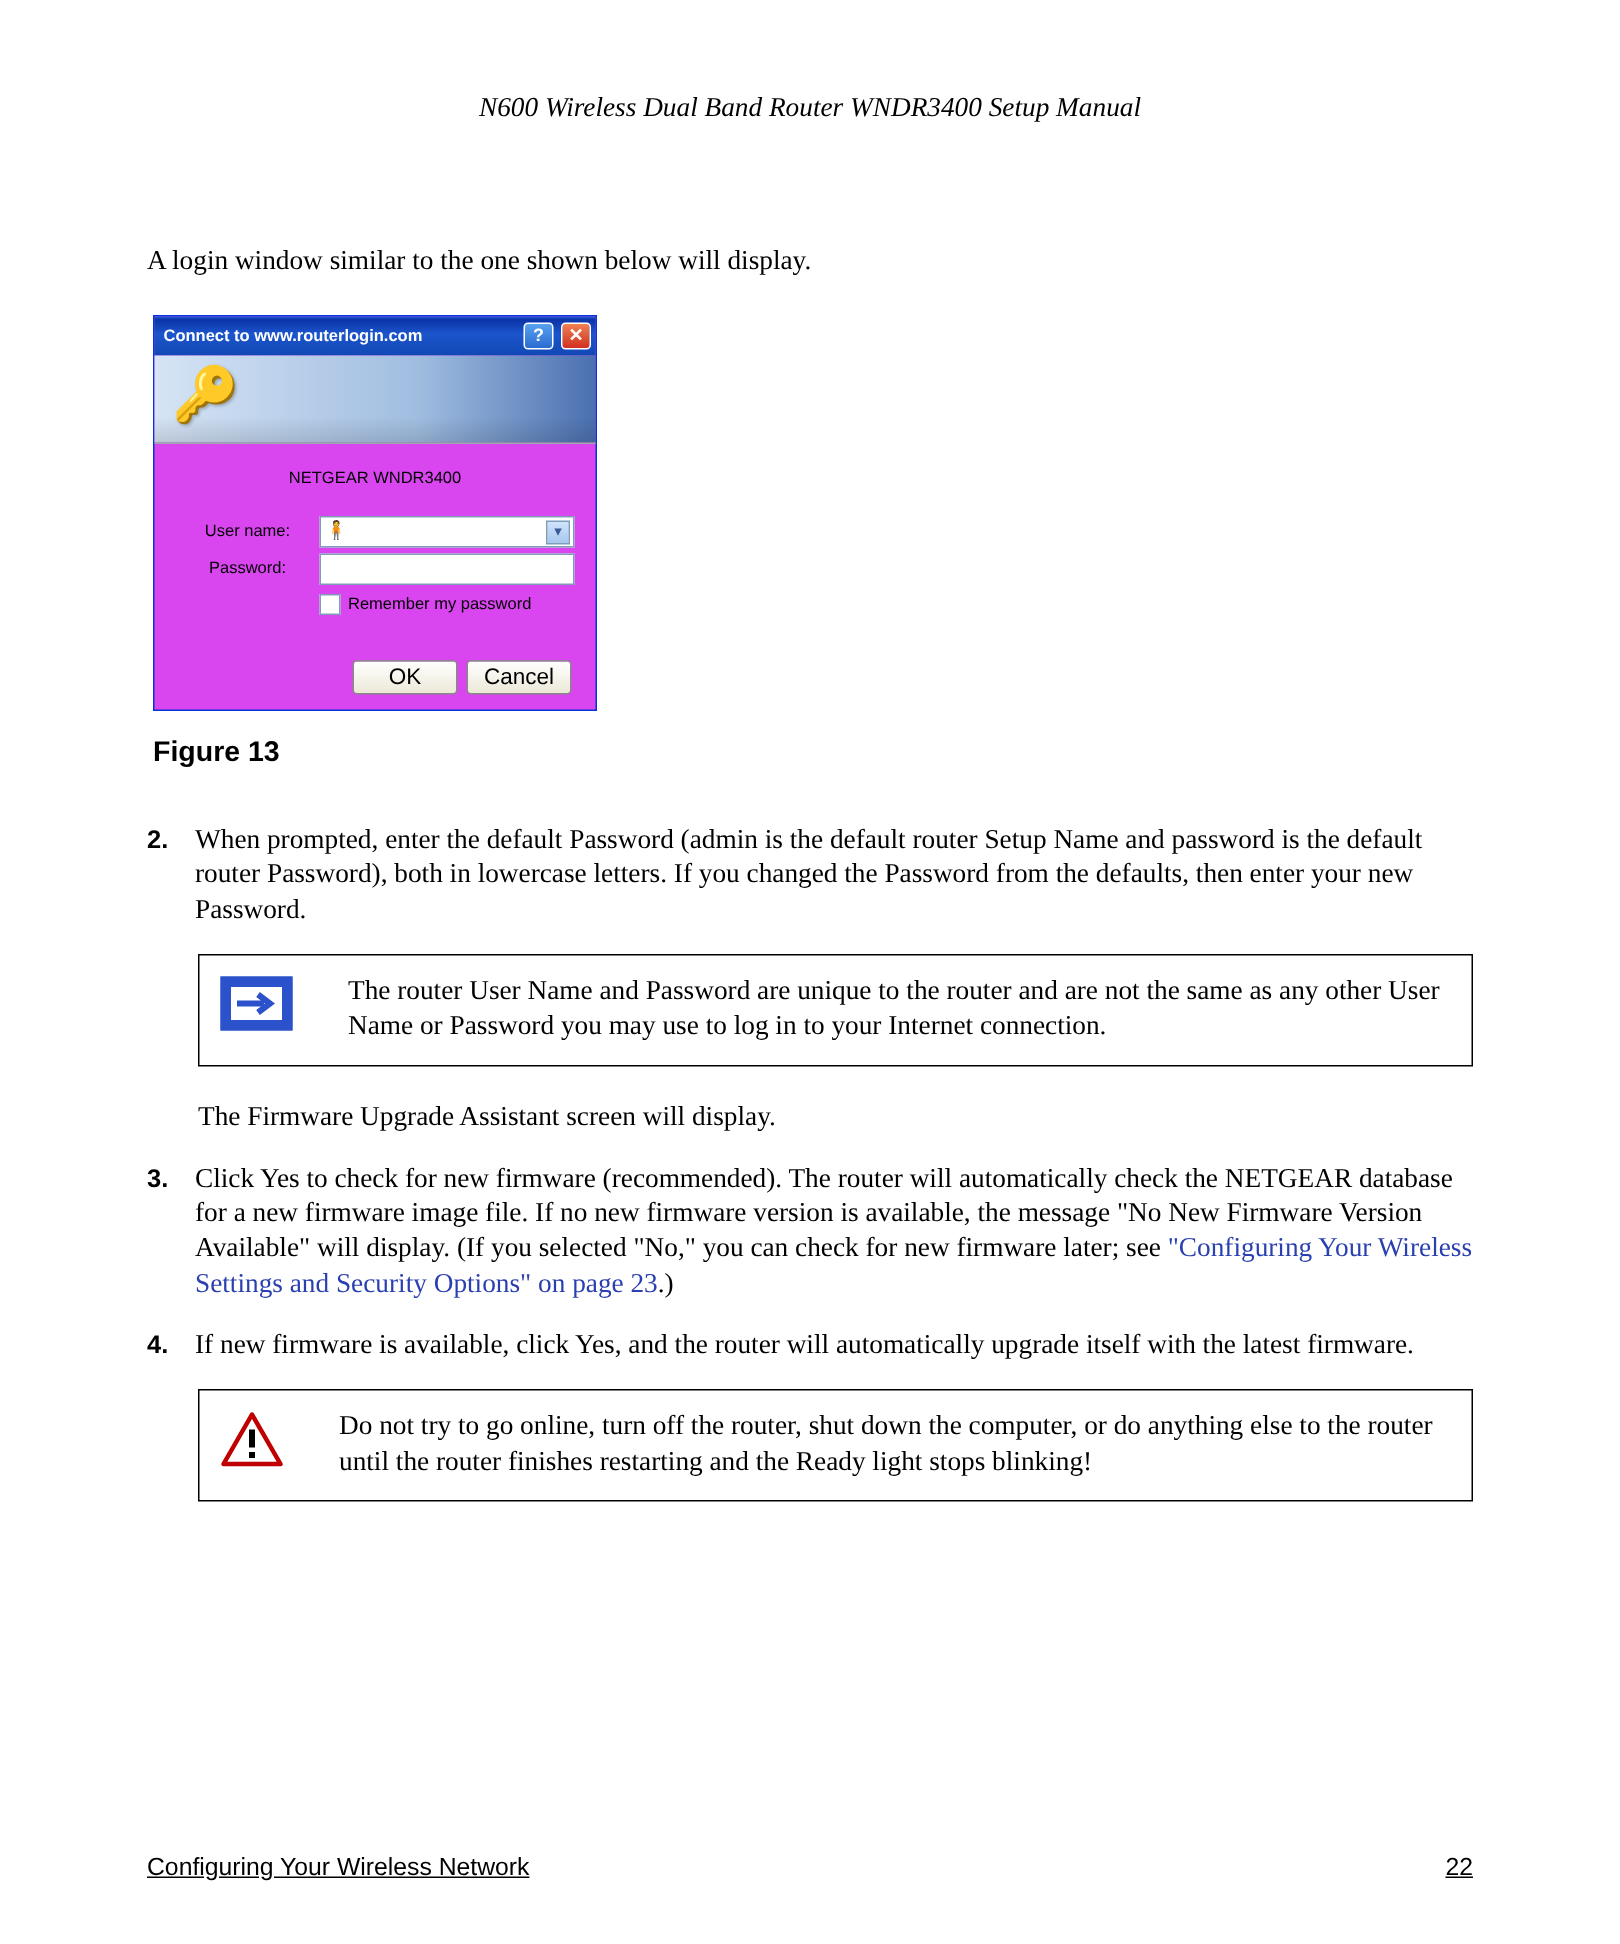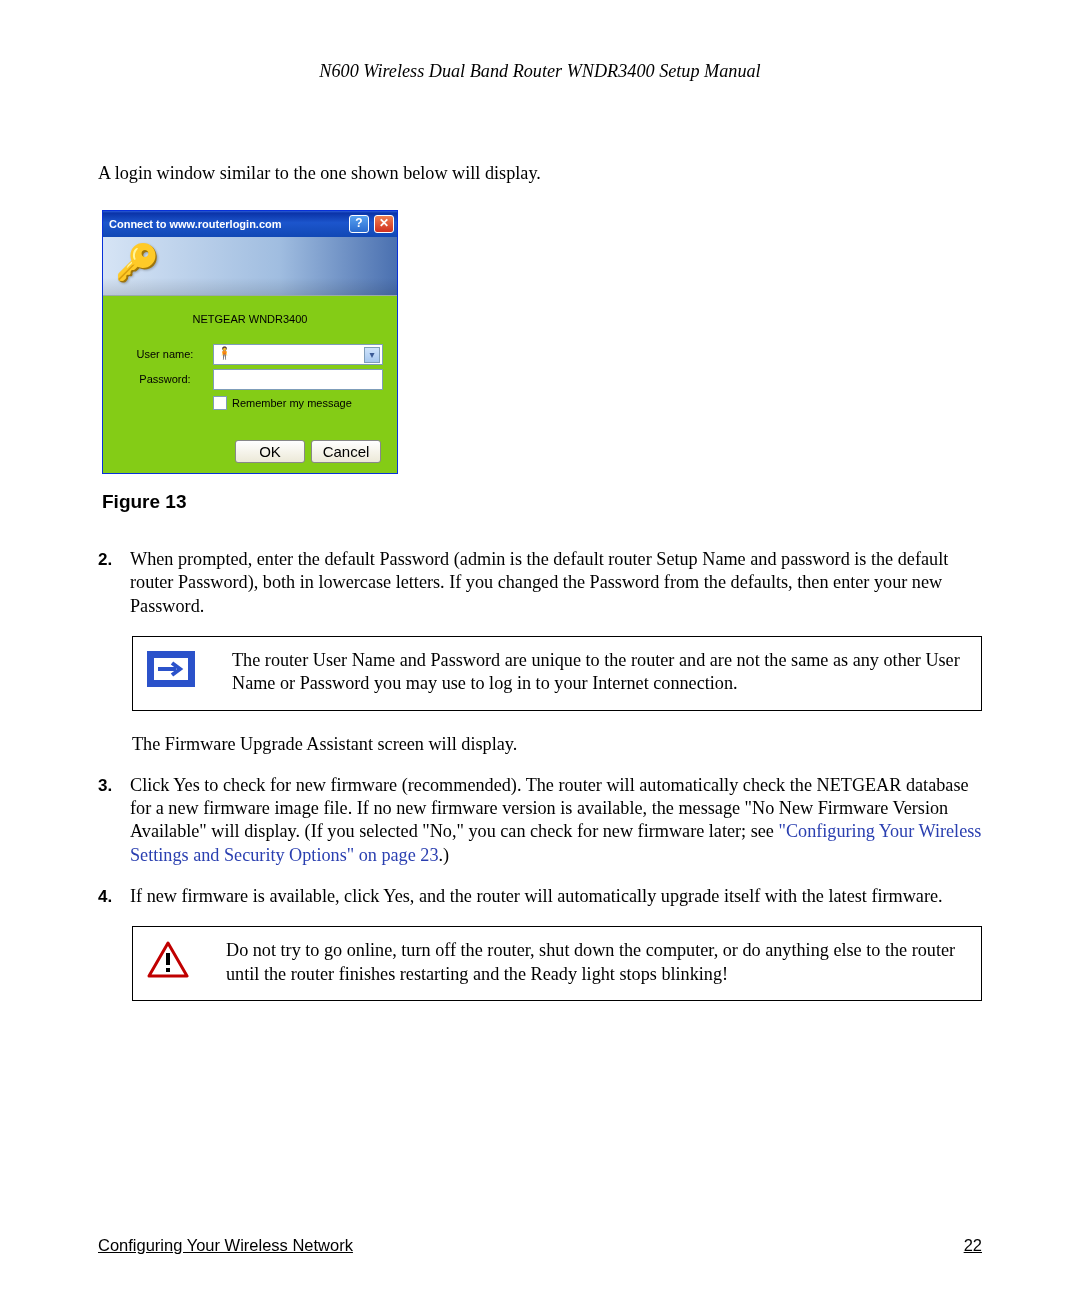--- a/index.html
+++ b/index.html
@@ -21,21 +21,21 @@
     font-style: italic;
     text-align: center;
     margin-bottom: 79px;
   }
   .intro {
     margin-bottom: 24px;
   }
   
   .login-box {
     width: 294px;
-    background: #84cc16;
+    background: #d946ef;
     border: 1px solid #0831d9;
     font-family: Tahoma, sans-serif;
     font-size: 11px;
     color: #000;
     margin: 4px 0 16px 4px;
   }
   .lb-titlebar {
     height: 26px;
     background: linear-gradient(to bottom,#2a5bd7 0%,#0a33a8 8%,#1c55cc 45%,#1148b5 100%);
     display:flex;
@@ -174,21 +174,21 @@
         <div class="lb-input combo">
           <span class="user-icon">🧍</span>
         </div>
       </div>
       <div class="lb-row">
         <div class="lb-label">Password:</div>
         <div class="lb-input"></div>
       </div>
       <div class="lb-check">
         <div class="box"></div>
-        <span>Remember my message</span>
+        <span>Remember my password</span>
       </div>
       <div class="lb-buttons">
         <div class="xp-btn">OK</div>
         <div class="xp-btn">Cancel</div>
       </div>
     </div>
   </div>
 
   <div class="figcap">Figure 13</div>
 

